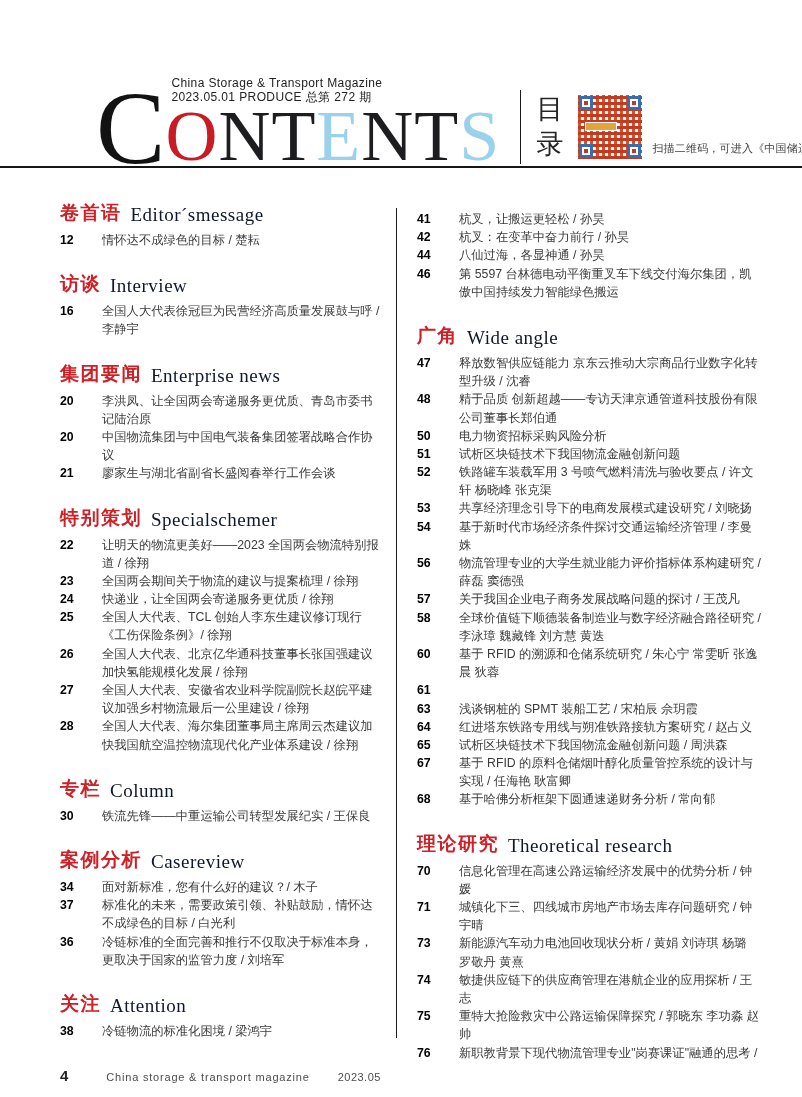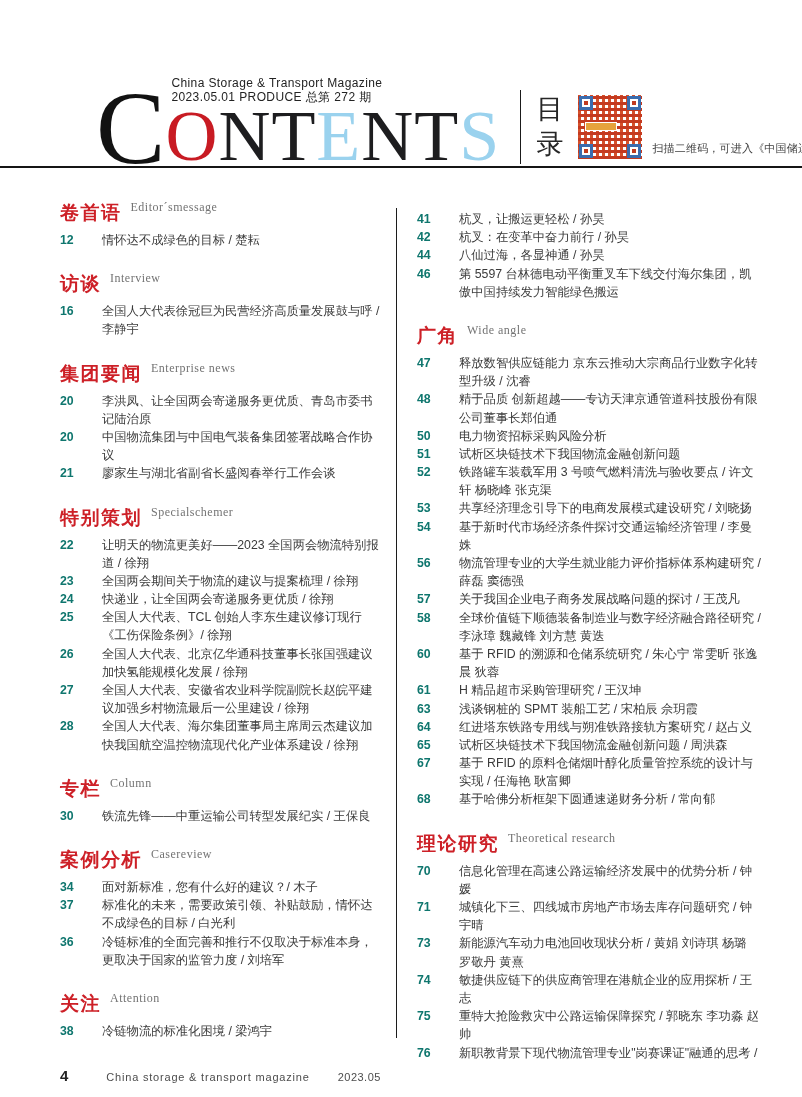--- a/index.html
+++ b/index.html
@@ -74,30 +74,30 @@
     position:absolute;top:170px;left:0;right:0;bottom:35px;
     display:flex;padding-left:60px;padding-right:40px;overflow:hidden;
   }
   .col{display:block;}
   .col-left{width:336px;padding-right:14px;}
   .col-divider{width:1px;background:#1c1c1c;margin-top:38px;margin-bottom:24px;}
   .col-right{flex:1;padding-left:20px;}
   .sec{margin-top:22px;}
   .col-left .sec:first-child{margin-top:30px;}
   .col-right .sec:first-child{margin-top:40px;}
-  .sec-title{display:flex;align-items:flex-start;gap:9px;margin:0 0 5px 0;font-weight:normal;}
+  .sec-title{display:flex;align-items:flex-end;gap:9px;margin:0 0 5px 0;font-weight:normal;}
   .sec-title .cn{
     font-size:19px;font-weight:bold;color:var(--accent-red);letter-spacing:1.5px;
   }
   .sec-title .en{
-    font-size:12px;color:#737373;
+    font-size:19px;color:#0f172a;
     font-family:"Liberation Serif","DejaVu Serif",serif;letter-spacing:.5px;
   }
   .entry{display:flex;font-size:12.3px;line-height:1.48;color:var(--body-text);}
-  .entry .pg{flex:0 0 42px;font-weight:bold;color:#0f766e;}
+  .entry .pg{flex:0 0 42px;font-weight:bold;color:#000000;}
   .entry .tt{flex:1;}
   
   .pagefoot{
     position:absolute;left:60px;bottom:13px;display:flex;align-items:baseline;
   }
   .foot-num{font-size:15px;font-weight:bold;color:#222;}
   .foot-mag{font-size:11px;color:#4c4c4c;letter-spacing:.8px;margin-left:38px;}
   .foot-issue{font-size:11px;color:#4c4c4c;letter-spacing:.5px;margin-left:28px;}
 </style>
 </head>
@@ -321,21 +321,20 @@
           <div class="entry">
             <span class="pg">58</span>
             <span class="tt">全球价值链下顺德装备制造业与数字经济融合路径研究 / 李泳璋 魏藏锋 刘方慧 黄迭</span>
           </div>
           <div class="entry">
             <span class="pg">60</span>
             <span class="tt">基于 RFID 的溯源和仓储系统研究 / 朱心宁 常雯昕 张逸晨 狄蓉</span>
           </div>
           <div class="entry">
             <span class="pg">61</span>
-            <span class="tt">H 精品超市采购管理研究 / 王汉坤</span>
           </div>
           <div class="entry">
             <span class="pg">63</span>
             <span class="tt">浅谈钢桩的 SPMT 装船工艺 / 宋柏辰 佘玥霞</span>
           </div>
           <div class="entry">
             <span class="pg">64</span>
             <span class="tt">红进塔东铁路专用线与朔准铁路接轨方案研究 / 赵占义</span>
           </div>
           <div class="entry">

